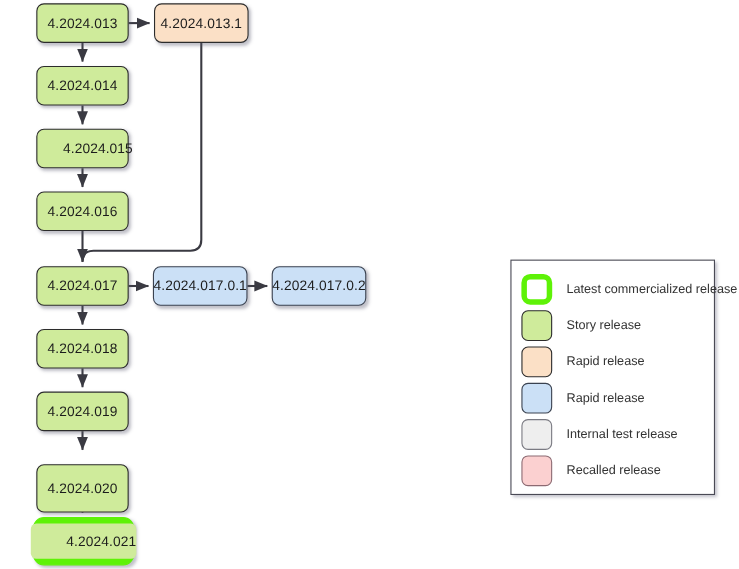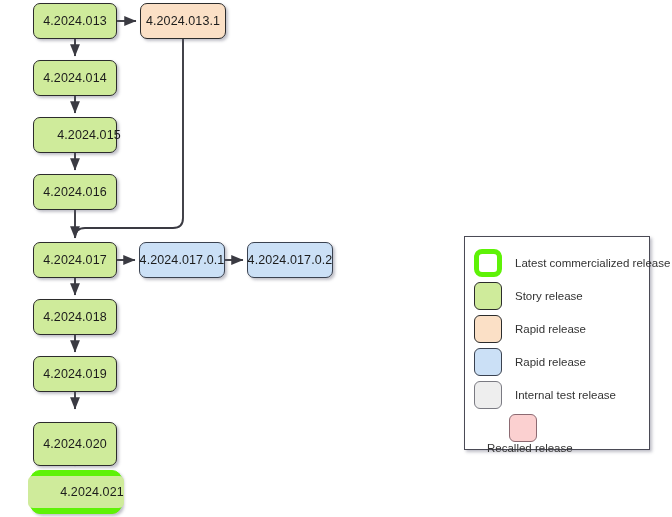--- a/index.html
+++ b/index.html
@@ -216,20 +216,20 @@
     <div class="legend-row" style="left:9px; top:111px;">
       <span class="swatch rapid"></span>
       <span class="legend-label">Rapid release</span>
     </div>
 
     <div class="legend-row" style="left:9px; top:144px;">
       <span class="swatch internal"></span>
       <span class="legend-label">Internal test release</span>
     </div>
 
-    <div class="legend-row" style="left:9px; top:177px;flex-direction:column;">
+    <div class="legend-row" style="left:9px; top:177px;">
       <span class="swatch recalled"></span>
       <span class="legend-label">Recalled release</span>
     </div>
 
   </div>
 
 </div>
 
 </body></html>

